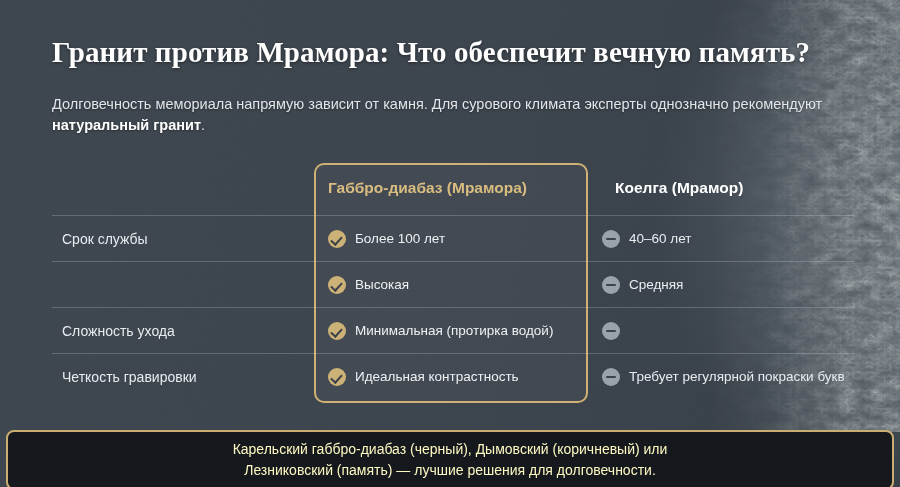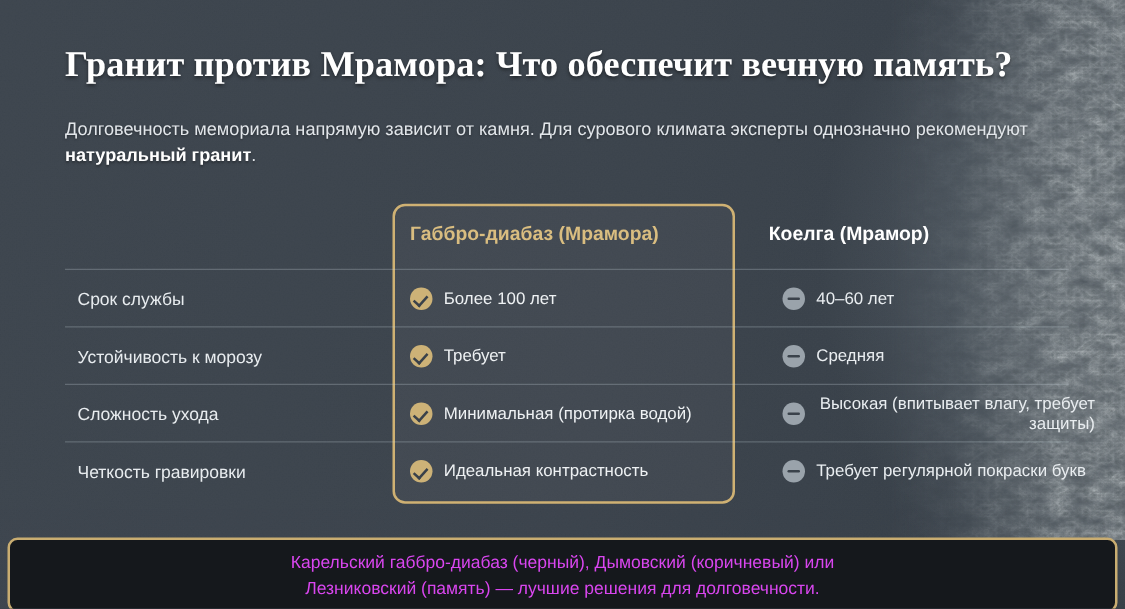--- a/index.html
+++ b/index.html
@@ -150,21 +150,21 @@
   }
   .cell {
     position: absolute;
     top: 0;
     height: 45px;
     display: flex;
     align-items: center;
     gap: 9px;
   }
   .cell.granite { left: 276px; width: 248px; }
-  .cell.marble  { left: 574px; width: 250px; }
+  .cell.marble  { left: 550px; width: 250px; }
 
   .cell-text {
     font-size: 13.5px;
     line-height: 16px;
     color: #e9edf0;
   }
   .cell.granite .cell-text { color: #eef1f3; }
 
   .ico {
     flex: 0 0 auto;
@@ -213,21 +213,21 @@
     border-radius: 8px;
     background: #15181c;
     display: flex;
     align-items: center;
     justify-content: center;
     text-align: center;
   }
   .banner-text {
     font-size: 14px;
     line-height: 21px;
-    color: #d946ef;
+    color: #fef9c3;
     padding: 0 20px;
   }
 </style>
 </head>
 <body>
 
 <div id="page">
 
   <svg class="rock-texture" viewBox="0 0 190 432" preserveAspectRatio="none">
     <defs>
@@ -287,40 +287,38 @@
             <span class="ico check"></span>
             <span class="cell-text">Более 100 лет</span>
           </div>
           <div class="cell marble">
             <span class="ico minus"></span>
             <span class="cell-text">40–60 лет</span>
           </div>
         </div>
 
         <div class="row">
-          <div class="row-label">Устойчивость к морозу</div>
           <div class="cell granite">
             <span class="ico check"></span>
-            <span class="cell-text">Требует</span>
+            <span class="cell-text">Высокая</span>
           </div>
           <div class="cell marble">
             <span class="ico minus"></span>
             <span class="cell-text">Средняя</span>
           </div>
         </div>
 
         <div class="row">
           <div class="row-label">Сложность ухода</div>
           <div class="cell granite">
             <span class="ico check"></span>
             <span class="cell-text">Минимальная (протирка водой)</span>
           </div>
           <div class="cell marble">
             <span class="ico minus"></span>
-            <span class="cell-text">Высокая (впитывает влагу, требует защиты)</span>
           </div>
         </div>
 
         <div class="row">
           <div class="row-label">Четкость гравировки</div>
           <div class="cell granite">
             <span class="ico check"></span>
             <span class="cell-text">Идеальная контрастность</span>
           </div>
           <div class="cell marble">

